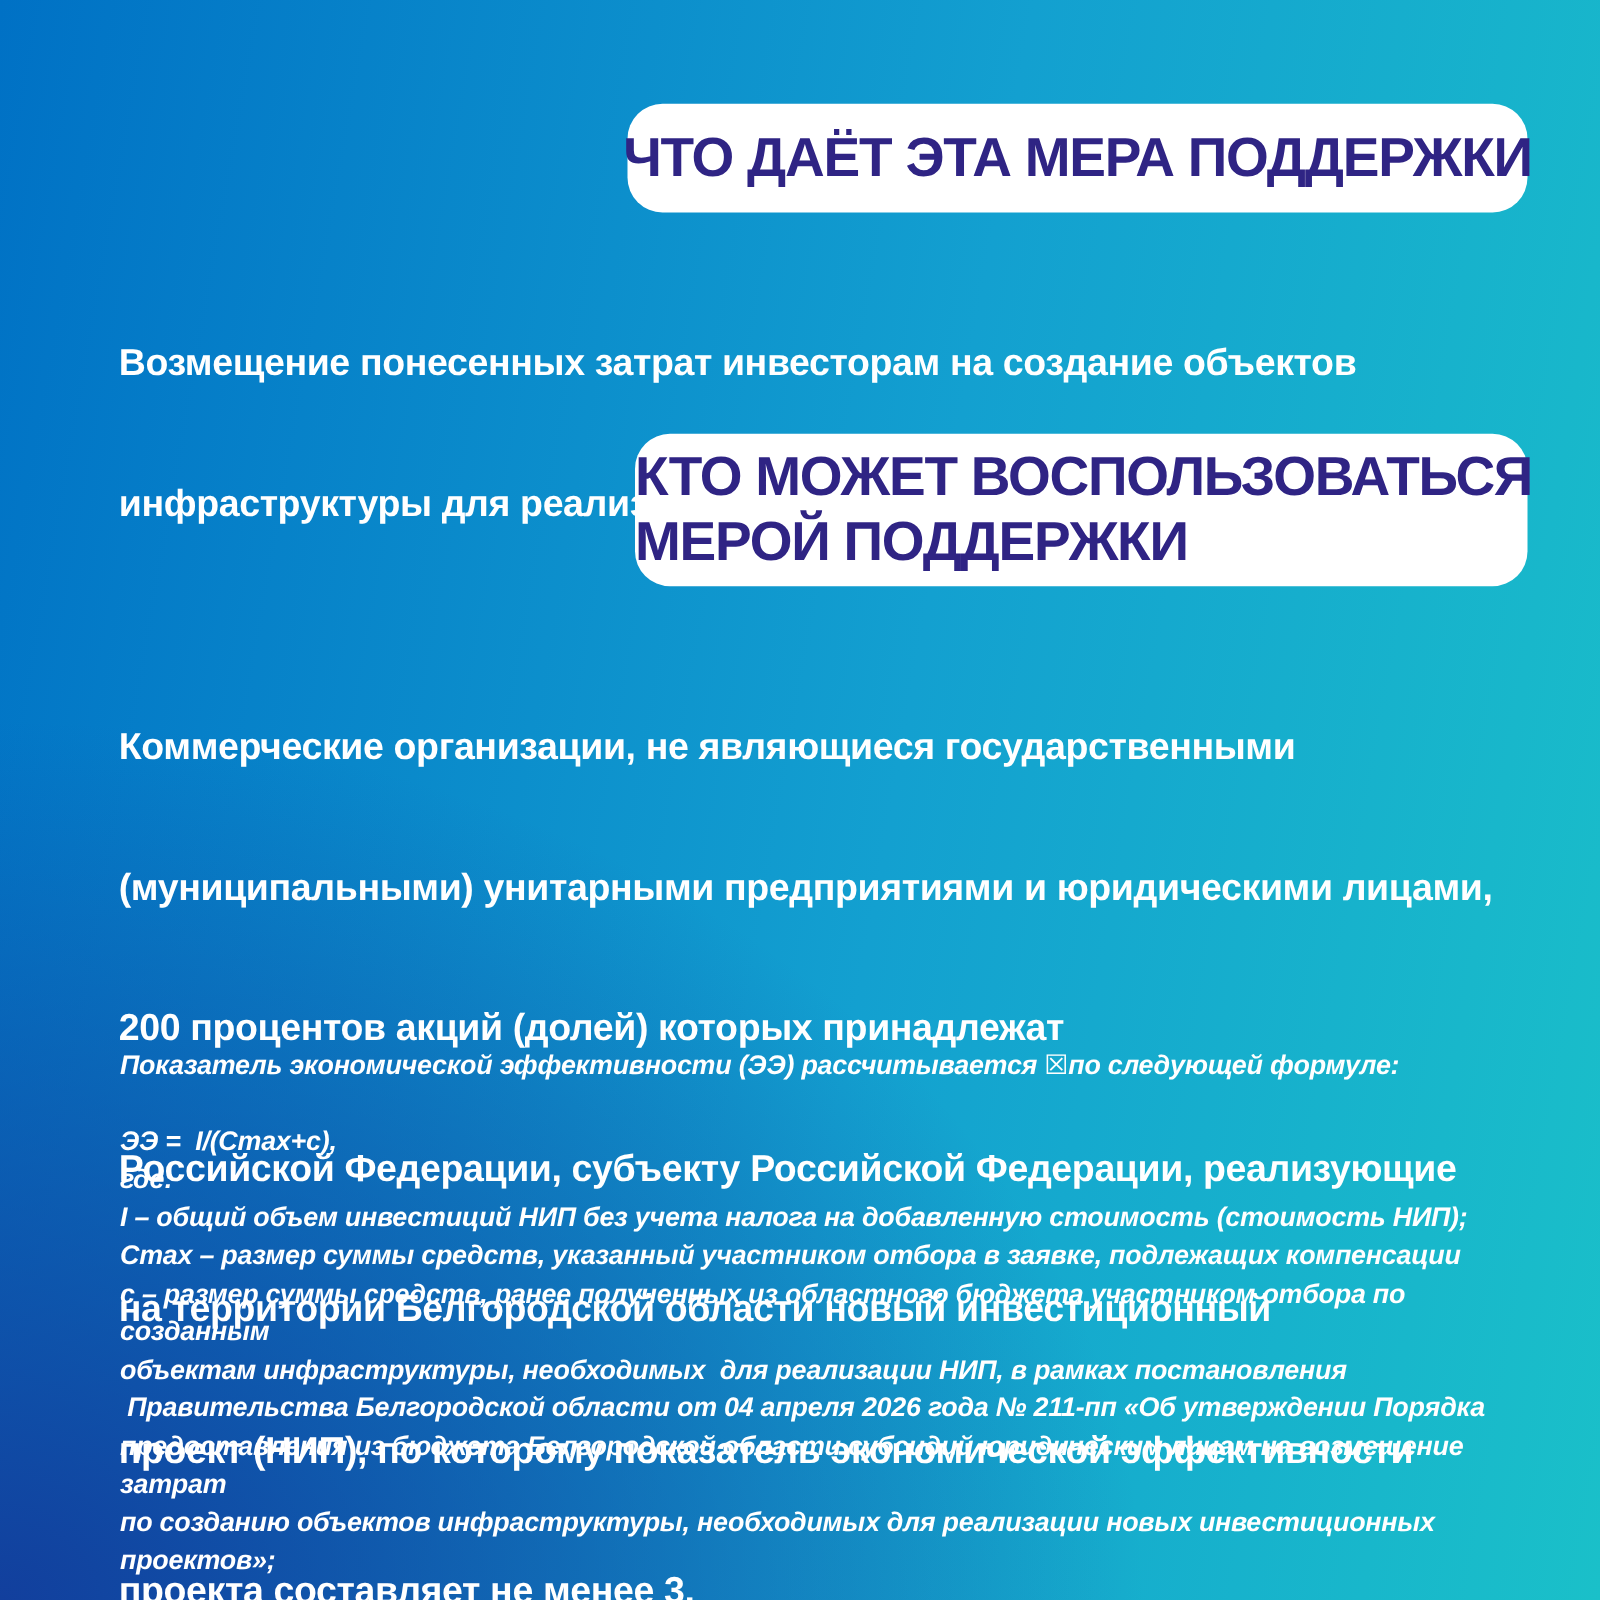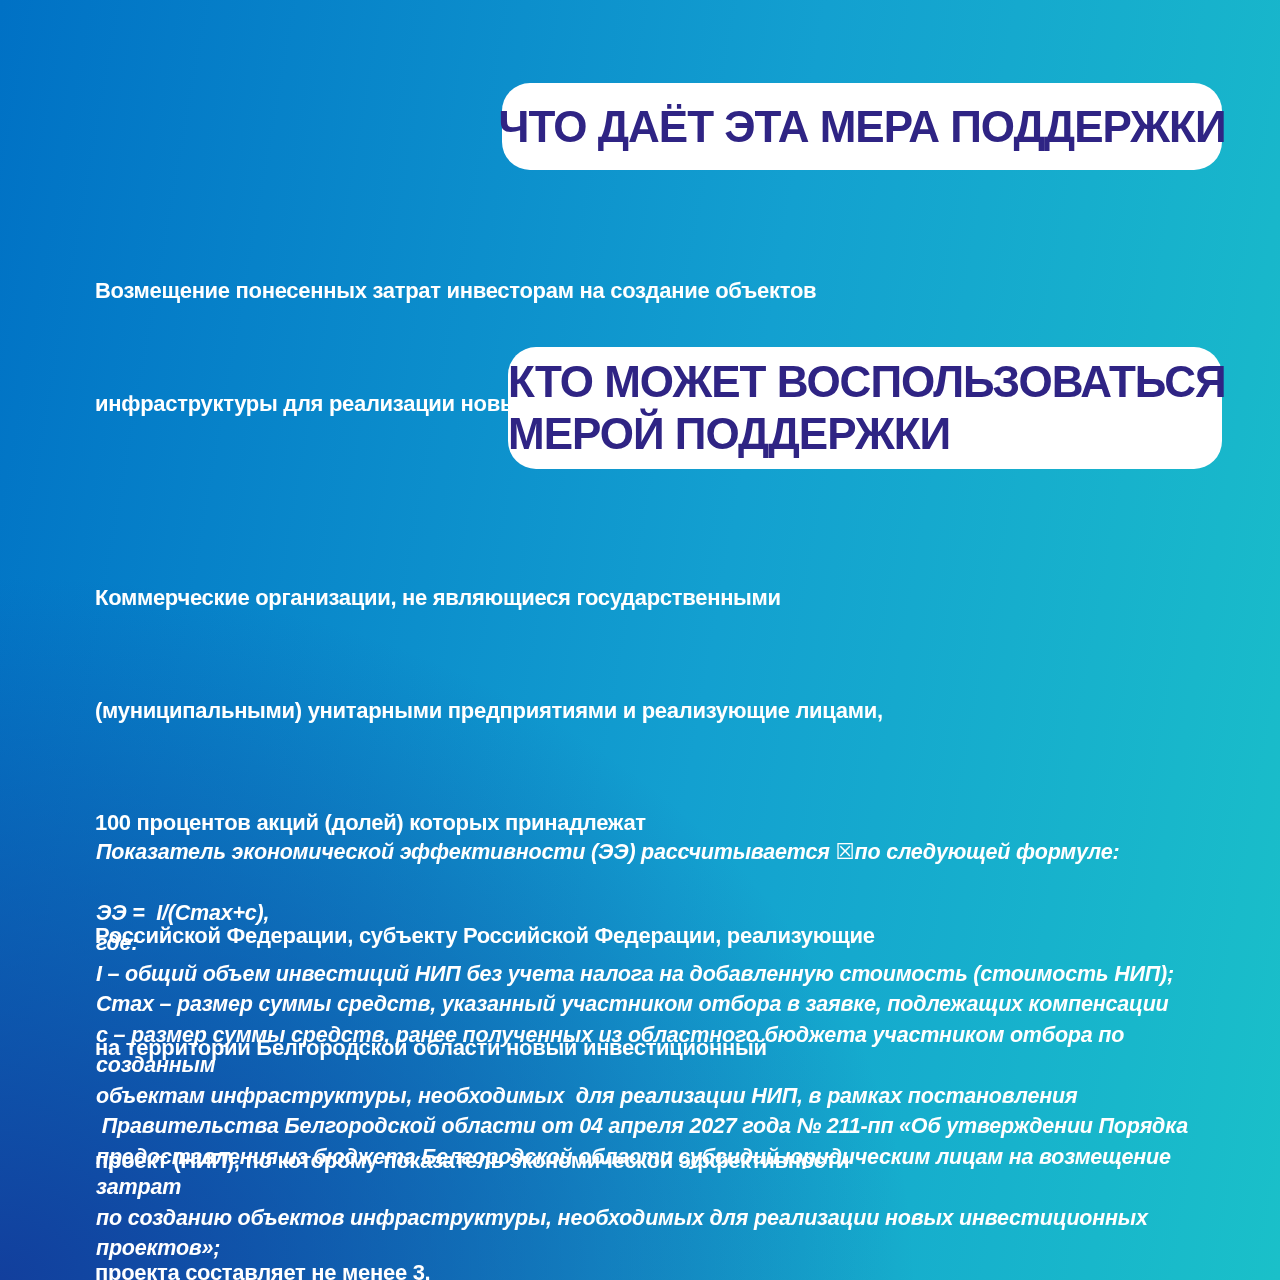--- a/index.html
+++ b/index.html
@@ -50,21 +50,21 @@
     letter-spacing:-1px;
     line-height:52px;
     white-space:nowrap;
   }
   .pill-2 .pill-title{text-align:right;}
   .body-block{
     position:absolute;
     left:95px;
     color:var(--body-text);
     font-weight:bold;
-    font-size:22px;
+    font-size:30px;
     line-height:37.5px;
     letter-spacing:-0.3px;
     white-space:pre-wrap;
   }
   .intro-block{top:197px;width:1130px;}
   .eligibility-block{top:504px;width:1140px;}
   .fine-print{
     position:absolute;
     left:96px;top:837px;
     width:1130px;
@@ -92,34 +92,34 @@
     <div>инфраструктуры для реализации новых инвестиционных проектов.</div>
   </div>
 
   <div class="pill pill-2">
     <div class="pill-title">КТО МОЖЕТ ВОСПОЛЬЗОВАТЬСЯ</div>
     <div class="pill-title">МЕРОЙ ПОДДЕРЖКИ</div>
   </div>
 
   <div class="body-block eligibility-block">
     <div>Коммерческие организации, не являющиеся государственными</div>
-    <div>(муниципальными) унитарными предприятиями и реализующие лицами,</div>
-    <div>100 процентов акций (долей) которых принадлежат</div>
+    <div>(муниципальными) унитарными предприятиями и юридическими лицами,</div>
+    <div>200 процентов акций (долей) которых принадлежат</div>
     <div>Российской Федерации, субъекту Российской Федерации, реализующие</div>
     <div>на территории Белгородской области новый инвестиционный</div>
     <div>проект (НИП), по которому показатель экономической эффективности</div>
     <div>проекта составляет не менее 3.</div>
   </div>
 
   <div class="fine-print">
     <div class="fine-line">Показатель экономической эффективности (ЭЭ) рассчитывается ☒по следующей формуле:</div>
     <div class="fine-line gap-top">ЭЭ =  I/(Cmax+c),</div>
     <div class="fine-line">где:</div>
     <div class="fine-line">I – общий объем инвестиций НИП без учета налога на добавленную стоимость (стоимость НИП);</div>
     <div class="fine-line">Cmax – размер суммы средств, указанный участником отбора в заявке, подлежащих компенсации</div>
     <div class="fine-line">с – размер суммы средств, ранее полученных из областного бюджета участником отбора по созданным</div>
     <div class="fine-line">объектам инфраструктуры, необходимых  для реализации НИП, в рамках постановления</div>
-    <div class="fine-line"> Правительства Белгородской области от 04 апреля 2027 года № 211-пп «Об утверждении Порядка</div>
+    <div class="fine-line"> Правительства Белгородской области от 04 апреля 2026 года № 211-пп «Об утверждении Порядка</div>
     <div class="fine-line">предоставления из бюджета Белгородской области субсидий юридическим лицам на возмещение затрат</div>
     <div class="fine-line">по созданию объектов инфраструктуры, необходимых для реализации новых инвестиционных проектов»;</div>
   </div>
 
 </div>
 
 </body></html>

